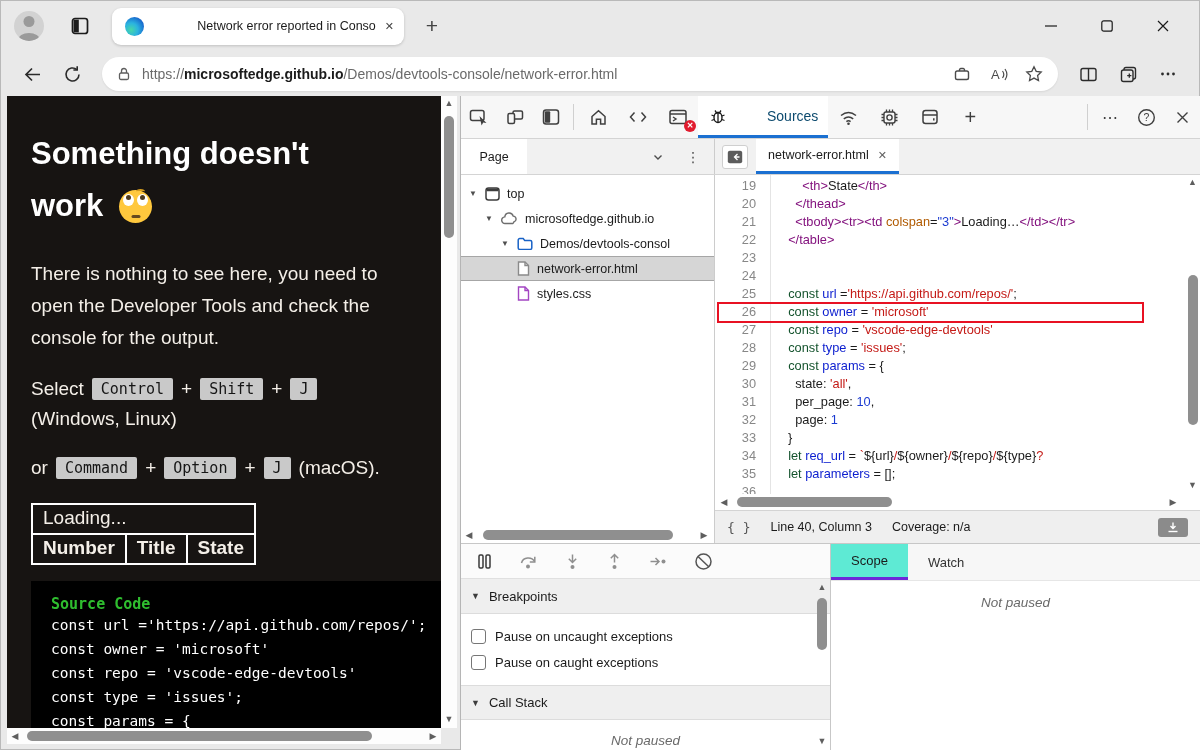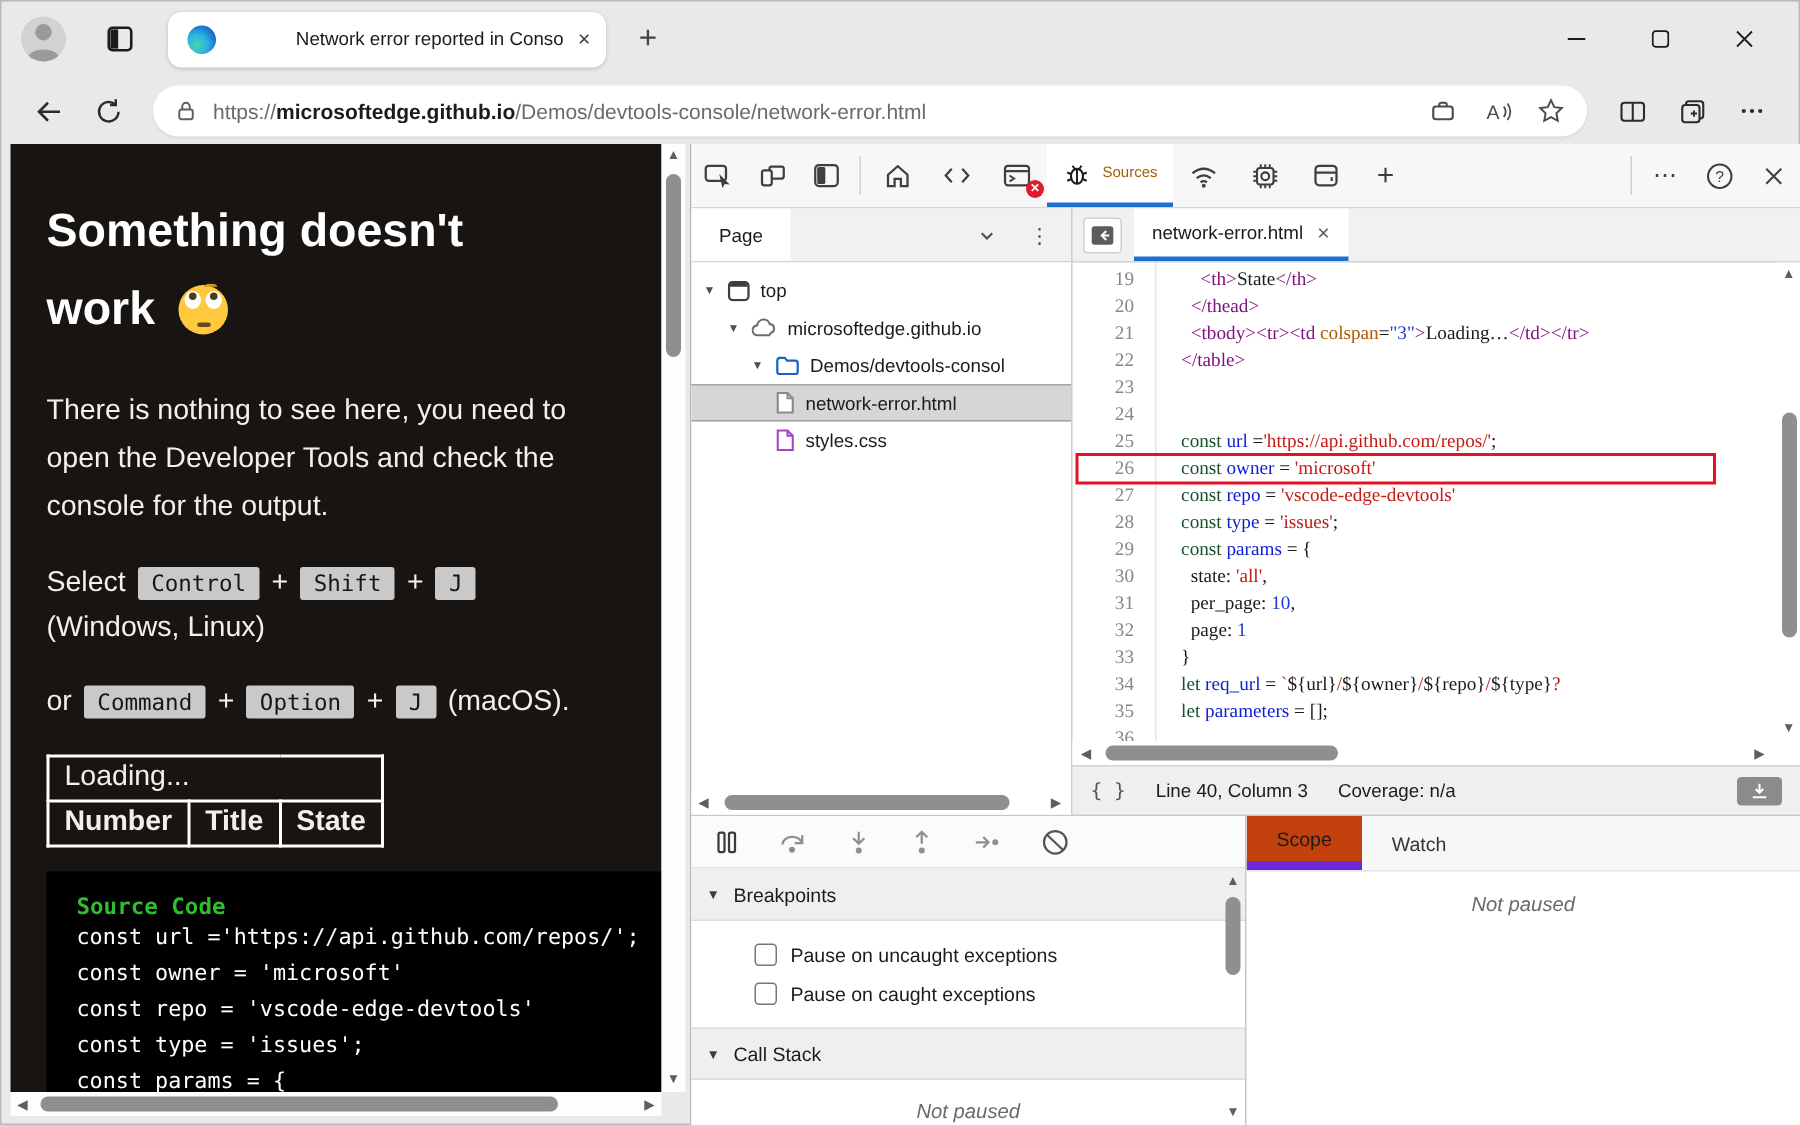--- a/index.html
+++ b/index.html
@@ -67,21 +67,21 @@
 
 
 .devtools { flex:1; background:#fff; border-left:1px solid #b5b5b5; display:flex; flex-direction:column; }
 
 
 .dt-toolbar { height:43px; background:#f7f7f7; border-bottom:1px solid #d4d4d4; display:flex; align-items:stretch; }
 .dt-ibtn { width:36px; display:flex; align-items:center; justify-content:center; cursor:pointer; color:#3f3f3f; position:relative; }
 .dt-divider { width:1px; background:#d0d0d0; margin:8px 4px; }
 .dt-tab { display:flex; align-items:center; justify-content:center; gap:7px; padding:0 10px; min-width:40px; cursor:pointer; color:#3f3f3f; position:relative; }
 .dt-tab.active { background:#fff; border-bottom:3px solid #1b70d1; font-weight:400; }
-.dt-tab .lbl { font-size:10px; color:#a16207; }
+.dt-tab .lbl { font-size:14px; color:#0c4a6e;margin-left:32px; }
 .badge { position:absolute; right:2px; bottom:6px; width:12px; height:12px; border-radius:50%; background:#e11b2e; color:#fff; font-size:8px; line-height:12px; text-align:center; font-weight:700; }
 .dt-right { margin-left:auto; display:flex; align-items:stretch; }
 
 
 .dt-row2 { height:36px; background:#f1f1f1; border-bottom:1px solid #d4d4d4; display:flex; }
 .nav-header { width:254px; border-right:1px solid #ccc; display:flex; align-items:center; flex:none; }
 .page-tab { width:66px; height:100%; background:#fff; display:flex; align-items:center; justify-content:center; font-size:12.5px; color:#1b1b1b; cursor:pointer; }
 .nav-header .chev { margin-left:auto; cursor:pointer; color:#4d4d4d; }
 .nav-header .kebab { margin:0 14px 0 22px; cursor:pointer; color:#4d4d4d; font-size:14px; letter-spacing:0; }
 .file-tabs { flex:1; display:flex; align-items:stretch; padding-left:7px; }
@@ -95,21 +95,21 @@
 .tree { padding-top:6px; }
 .tree-row { height:25px; display:flex; align-items:center; font-size:12.5px; color:#1b1b1b; cursor:pointer; white-space:nowrap; overflow:hidden; }
 .tree-row .exp { width:9px; font-size:8px; color:#4f4f4f; margin-right:7px; flex:none; }
 .tree-row .ticon { margin-right:7px; flex:none; display:flex; }
 .tree-row.selected { background:#d6d6d6; border-top:1px solid #a6a6a6; border-bottom:1px solid #a6a6a6; }
 .nav-hscroll { position:absolute; left:0; right:0; bottom:0; height:16px; display:flex; align-items:center; background:#fff; }
 .nav-hscroll .sb-arrow { width:16px; }
 .nav-hscroll .right { position:absolute; right:2px; }
 
 .editor { flex:1; display:flex; flex-direction:column; min-width:0; }
-.code-area { flex:1; display:flex; position:relative; overflow:hidden; font-family:Liberation Serif, serif; font-size:12.8px; }
+.code-area { flex:1; display:flex; position:relative; overflow:hidden; font-family:Liberation Sans, sans-serif; font-size:12.8px; }
 .gutter { width:56px; flex:none; text-align:right; padding:2px 14px 0 0; color:#878787; border-right:1px solid #e4e4e4; }
 .gutter-line { height:18px; line-height:18px; }
 .codepane { flex:1; padding:2px 0 0 10px; overflow:hidden; }
 .code-line { height:18px; line-height:18px; white-space:pre; color:#1b1b1b; }
 .tk-tag { color:#83127e; } .tk-attr { color:#b05a00; } .tk-str { color:#c41a16; }
 .tk-kw { color:#14532d; } .tk-var { color:#0c1ecf; } .tk-num { color:#1a3ad1; } .tk-p { color:#1b1b1b; }
 .hl-box { position:absolute; left:2px; right:56px; height:21px; border:2px solid #e81123; pointer-events:none; z-index:3; }
 .ed-vscroll { position:absolute; right:0; top:0; bottom:0; width:15px; background:#fff; }
 .ed-vscroll .down { position:absolute; bottom:2px; width:100%; }
 .ed-hscroll { height:16px; position:relative; display:flex; align-items:center; background:#fff; }
@@ -121,30 +121,30 @@
 
 
 .dt-bottom { height:207px; border-top:1px solid #c7c7c7; display:flex; min-height:0; }
 .debug-pane { width:370px; flex:none; border-right:1px solid #c7c7c7; display:flex; flex-direction:column; position:relative; background:#fff; }
 .debug-controls { height:35px; background:#fbfbfb; border-bottom:1px solid #e0e0e0; display:flex; align-items:center; gap:27px; padding-left:16px; }
 .dbg-icon { display:flex; cursor:pointer; }
 .sect-header { height:35px; background:#efefef; border-bottom:1px solid #dcdcdc; display:flex; align-items:center; gap:9px; padding-left:10px; font-size:13px; color:#1b1b1b; cursor:pointer; }
 .sect-header .tri { font-size:9px; color:#3d3d3d; }
 .sect-header.callstack { border-top:1px solid #dcdcdc; }
 .chk-area { background:#fff; padding:9px 0 10px 10px; }
-.chk-row { display:flex; align-items:center; gap:9px; height:26px; font-size:13px; color:#1b1b1b;margin-left:32px; }
+.chk-row { display:flex; align-items:center; gap:9px; height:26px; font-size:13px; color:#1b1b1b; }
 .chk { width:15px; height:15px; border:1px solid #767676; border-radius:3px; background:#fff; cursor:pointer; flex:none; }
 .notpaused { flex:1; text-align:center; padding-top:13px; font-style:italic; color:#6a6a6a; font-size:13.5px; background:#fff; }
 .dbg-vscroll { position:absolute; right:1px; top:36px; bottom:2px; width:14px; }
 .dbg-vscroll .down { position:absolute; bottom:0; width:100%; }
 
 .scope-pane { flex:1; display:flex; flex-direction:column; background:#fff; min-width:0; }
 .scope-tabs { height:37px; background:#f7f7f7; display:flex; align-items:stretch; border-bottom:1px solid #e6e6e6; }
 .scope-tab { display:flex; align-items:center; padding:0 20px; font-size:13px; color:#333; cursor:pointer; }
-.scope-tab.active { background:#c2410c; border-bottom:6px solid #6d28d9; color:#1b1b1b; }
+.scope-tab.active { background:#5eead4; border-bottom:3px solid #6d28d9; color:#1b1b1b; }
 .scope-body { flex:1; text-align:center; padding-top:14px; font-style:italic; color:#6a6a6a; font-size:13.5px; }
 
 svg { display:block; }
 </style>
 </head>
 <body>
 
 <div class="window">
 
   <div class="titlebar">

